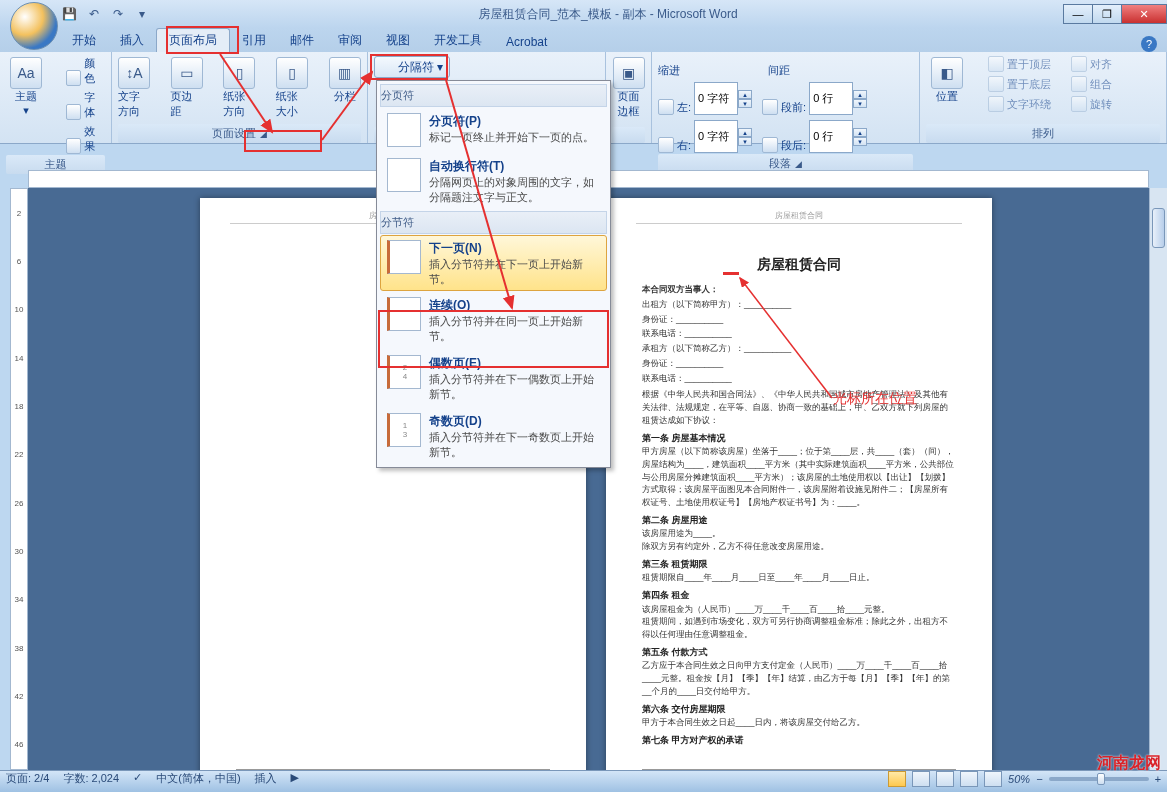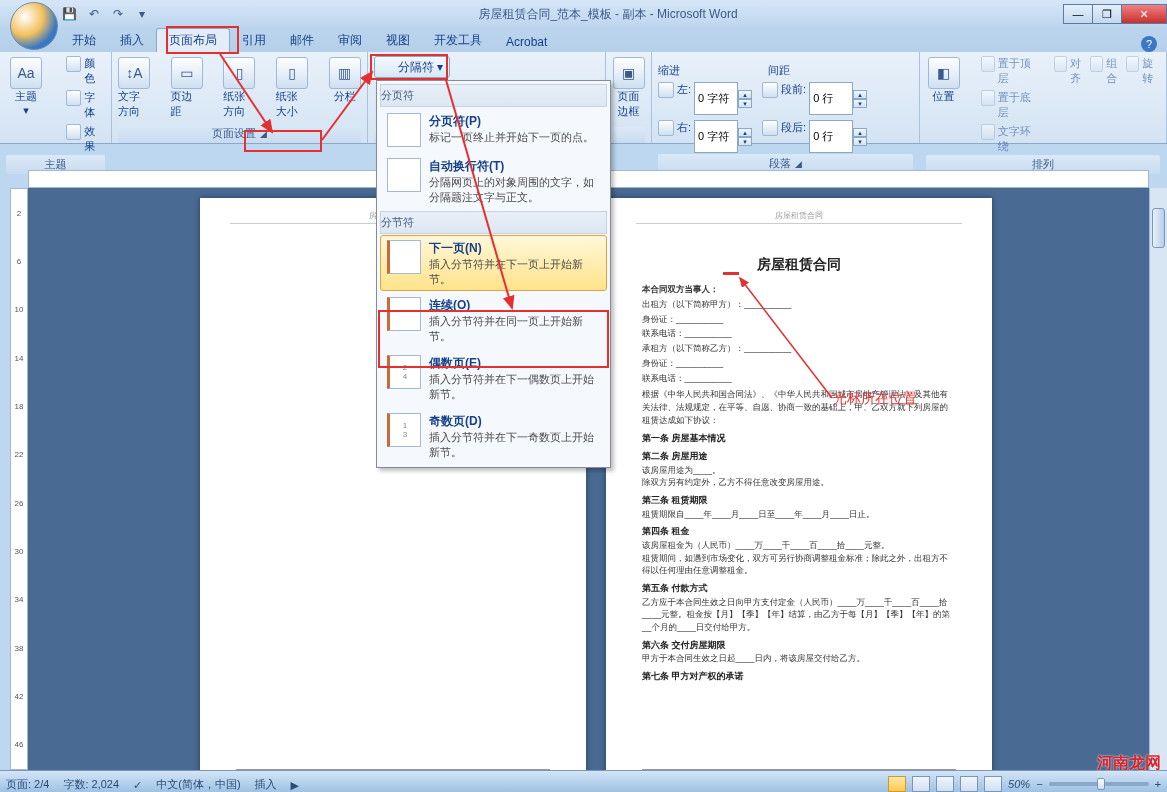--- a/index.html
+++ b/index.html
@@ -21,21 +21,21 @@
 .tab.active { background: #e4edf7; border: 1px solid #8ba8c9; border-bottom: none; border-radius: 3px 3px 0 0; }
 .help-icon { margin-left: auto; margin-right: 10px; width: 16px; height: 16px; border-radius: 50%; background: #3a78c4; color: #fff; font-size: 11px; text-align: center; line-height: 16px; }
 
 
 .ribbon { height: 92px; background: linear-gradient(#e9f1fa, #d3e3f3); border-bottom: 1px solid #8ba8c9; display: flex; }
 .ribbon-group { border-right: 1px solid #a9c2de; padding: 3px 6px 0 6px; display: flex; flex-direction: column; }
 .ribbon-group-body { flex: 1; display: flex; gap: 20px; align-items: flex-start; }
 .ribbon-group-label { text-align: center; font-size: 11px; color: #3a5a8a; padding: 2px 0; background: linear-gradient(#dae9f8,#c8dbef); border-radius: 2px; display:flex; justify-content:center; align-items:center; gap:4px;}
 .btn-big { display: flex; flex-direction: column; align-items: center; width: 42px; font-size: 11px; color: #15428b; padding-top: 2px; }
 .btn-big .ico { width: 32px; height: 32px; background: linear-gradient(#fff,#cedff1); border: 1px solid #9fb8d4; border-radius: 3px; display:flex; align-items:center; justify-content:center; color:#3a5a8a; font-size:14px;}
-.btn-small-row { display: flex; align-items: flex-start; gap: 3px; font-size: 11px; color: #15428b; padding: 1px 0; }
+.btn-small-row { display: flex; align-items: flex-end; gap: 3px; font-size: 11px; color: #15428b; padding: 1px 0; }
 .btn-small-row .ico-s { width: 16px; height: 16px; background: linear-gradient(#fff,#cedff1); border:1px solid #9fb8d4; border-radius:2px;}
 .spinner { display:flex; align-items:center; }
 .spinner input { width: 44px; height: 33px; font-size: 11px; border: 1px solid #8ba8c9; padding: 0 3px; background:#fff; }
 .spinner .sp-btns { display:flex; flex-direction:column; }
 .spinner .sp-btns span { width:14px; height:9px; border:1px solid #8ba8c9; background:linear-gradient(#f0f6fc,#d3e3f3); font-size:7px; text-align:center; line-height:7px;}
 
 
 .dropdown { position: absolute; top: 80px; left: 376px; width: 235px; background: #f5f8fd; border: 1px solid #868b98; box-shadow: 3px 3px 4px rgba(0,0,0,.25); z-index: 30; padding: 2px; font-size: 12px; }
 .dd-header { background: linear-gradient(#e9eff7,#dce6f2); padding: 3px 0; color: #3e5b87; font-size: 11px; border: 1px solid #c4d4e8; margin:1px;}
 .dd-item { display: flex; padding: 4px 6px; gap: 8px; border: 1px solid transparent; margin:1px;}
@@ -67,21 +67,21 @@
 .page-content .line { margin-bottom: 2px; font-size: 8.5px; color:#333; }
 .page-content .sec { font-weight: bold; margin-top: 5px; font-size:9px;}
 .page-header { text-align:center; font-size:8px; color:#999; border-bottom:1px solid #ccc; margin:12px 30px 0 30px; padding-bottom:2px;}
 .page-footer { position:absolute; bottom:16px; left:36px; right:36px; border-top:1px solid #999; text-align:center; font-size:8px; color:#666; padding-top:2px;}
 
 
 .anno { position:absolute; color:#e53030; font-size:14px; z-index:36; font-family:"SimSun";}
 .cursor-mark { position:absolute; width:16px; height:3px; background:#e53030; z-index:36;}
 
 
-.status-bar { position: absolute; bottom: 0; left: 0; right: 0; height: 22px; background: linear-gradient(#d3e5f7, #9fc1e3); display: flex; align-items: flex-end; font-size: 11px; color: #2a4a78; padding: 0 6px; gap: 14px; border-top:1px solid #7a97b9;}
+.status-bar { position: absolute; bottom: 0; left: 0; right: 0; height: 22px; background: linear-gradient(#d3e5f7, #9fc1e3); display: flex; align-items: flex-start; font-size: 11px; color: #2a4a78; padding: 0 6px; gap: 14px; border-top:1px solid #7a97b9;}
 .status-bar .right { margin-left:auto; display:flex; align-items:center; gap:6px;font-style:italic;}
 .view-btn { width:18px; height:16px; border:1px solid #7a97b9; background:linear-gradient(#f0f6fc,#cedff1);}
 .view-btn.active { background:linear-gradient(#ffe9a8,#ffc84d); border-color:#cc9a33;}
 .zoom-slider { width:100px; height:4px; background:#8ba8c9; position:relative; border-radius:2px;}
 .zoom-slider .knob { position:absolute; top:-4px; left:48px; width:8px; height:12px; background:linear-gradient(#fff,#cedff1); border:1px solid #7a97b9; border-radius:2px;}
 
 
 .watermark { position:absolute; bottom:18px; right:6px; font-size:16px; color:#d8232a; font-weight:bold; z-index:50; font-family:"SimHei"; text-shadow:0 0 2px #fff;}
 
 
@@ -265,21 +265,21 @@
           </div>
         <div class="btn-small-row">
             <span class="ico-s"></span>
             <span>置于底层</span>
           </div>
         <div class="btn-small-row">
             <span class="ico-s"></span>
             <span>文字环绕</span>
           </div>
       </div>
-      <div style="display:flex;flex-direction:row;gap:2px;opacity:.55">
+      <div style="display:flex;flex-direction:column;gap:2px;opacity:.55">
         <div class="btn-small-row">
             <span class="ico-s"></span>
             <span>对齐</span>
           </div>
         <div class="btn-small-row">
             <span class="ico-s"></span>
             <span>组合</span>
           </div>
         <div class="btn-small-row">
             <span class="ico-s"></span>
@@ -376,20 +376,21 @@
       <h3>房屋租赁合同</h3>
       <div class="line" style="font-weight:bold">本合同双方当事人：</div>
       <div class="line">出租方（以下简称甲方）：__________</div>
       <div class="line">身份证：__________</div>
       <div class="line">联系电话：__________</div>
       <div class="line">承租方（以下简称乙方）：__________</div>
       <div class="line">身份证：__________</div>
       <div class="line">联系电话：__________</div>
       <div class="line" style="margin-top:4px">根据《中华人民共和国合同法》、《中华人民共和国城市房地产管理法》及其他有关法律、法规规定，在平等、自愿、协商一致的基础上，甲、乙双方就下列房屋的租赁达成如下协议：</div>
       <div class="sec">第一条 房屋基本情况</div>
+      <div class="line">甲方房屋（以下简称该房屋）坐落于____；位于第____层，共____（套）（间），房屋结构为____，建筑面积____平方米（其中实际建筑面积____平方米，公共部位与公用房屋分摊建筑面积____平方米）；该房屋的土地使用权以【出让】【划拨】方式取得；该房屋平面图见本合同附件一，该房屋附着设施见附件二；【房屋所有权证号、土地使用权证号】【房地产权证书号】为：____。</div>
       <div class="sec">第二条 房屋用途</div>
       <div class="line" style="white-space:pre-line">该房屋用途为____。
 除双方另有约定外，乙方不得任意改变房屋用途。</div>
       <div class="sec">第三条 租赁期限</div>
       <div class="line">租赁期限自____年____月____日至____年____月____日止。</div>
       <div class="sec">第四条 租金</div>
       <div class="line" style="white-space:pre-line">该房屋租金为（人民币）____万____千____百____拾____元整。
 租赁期间，如遇到市场变化，双方可另行协商调整租金标准；除此之外，出租方不得以任何理由任意调整租金。</div>
       <div class="sec">第五条 付款方式</div>
       <div class="line">乙方应于本合同生效之日向甲方支付定金（人民币）____万____千____百____拾____元整。租金按【月】【季】【年】结算，由乙方于每【月】【季】【年】的第__个月的____日交付给甲方。</div>

